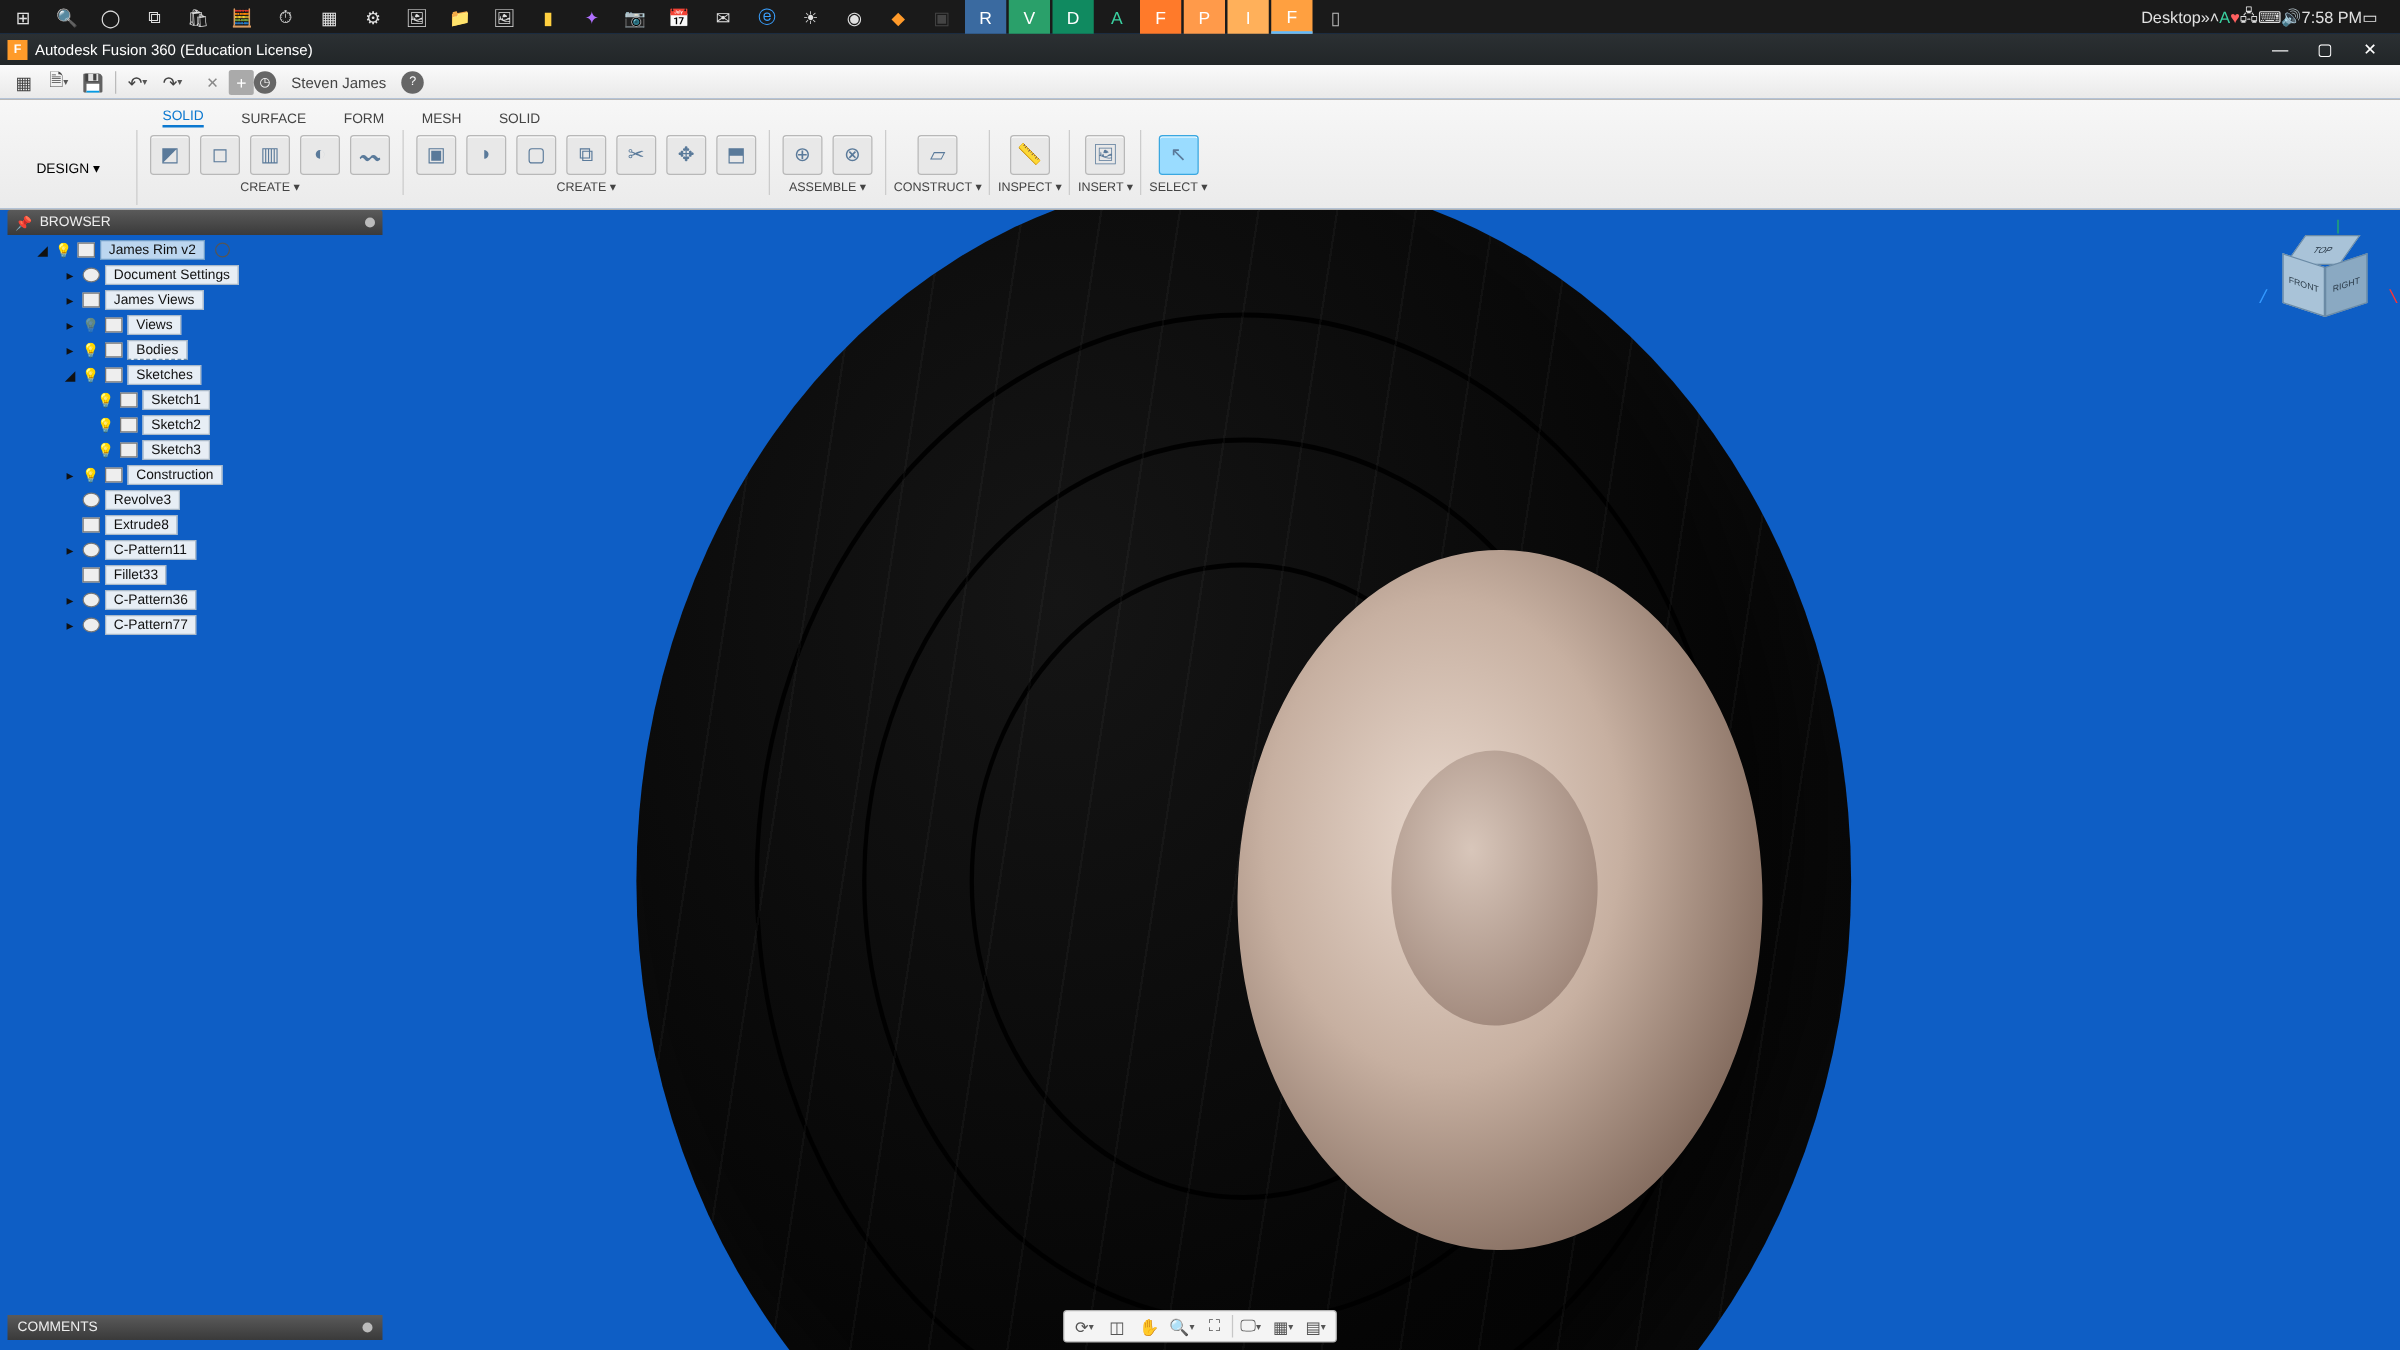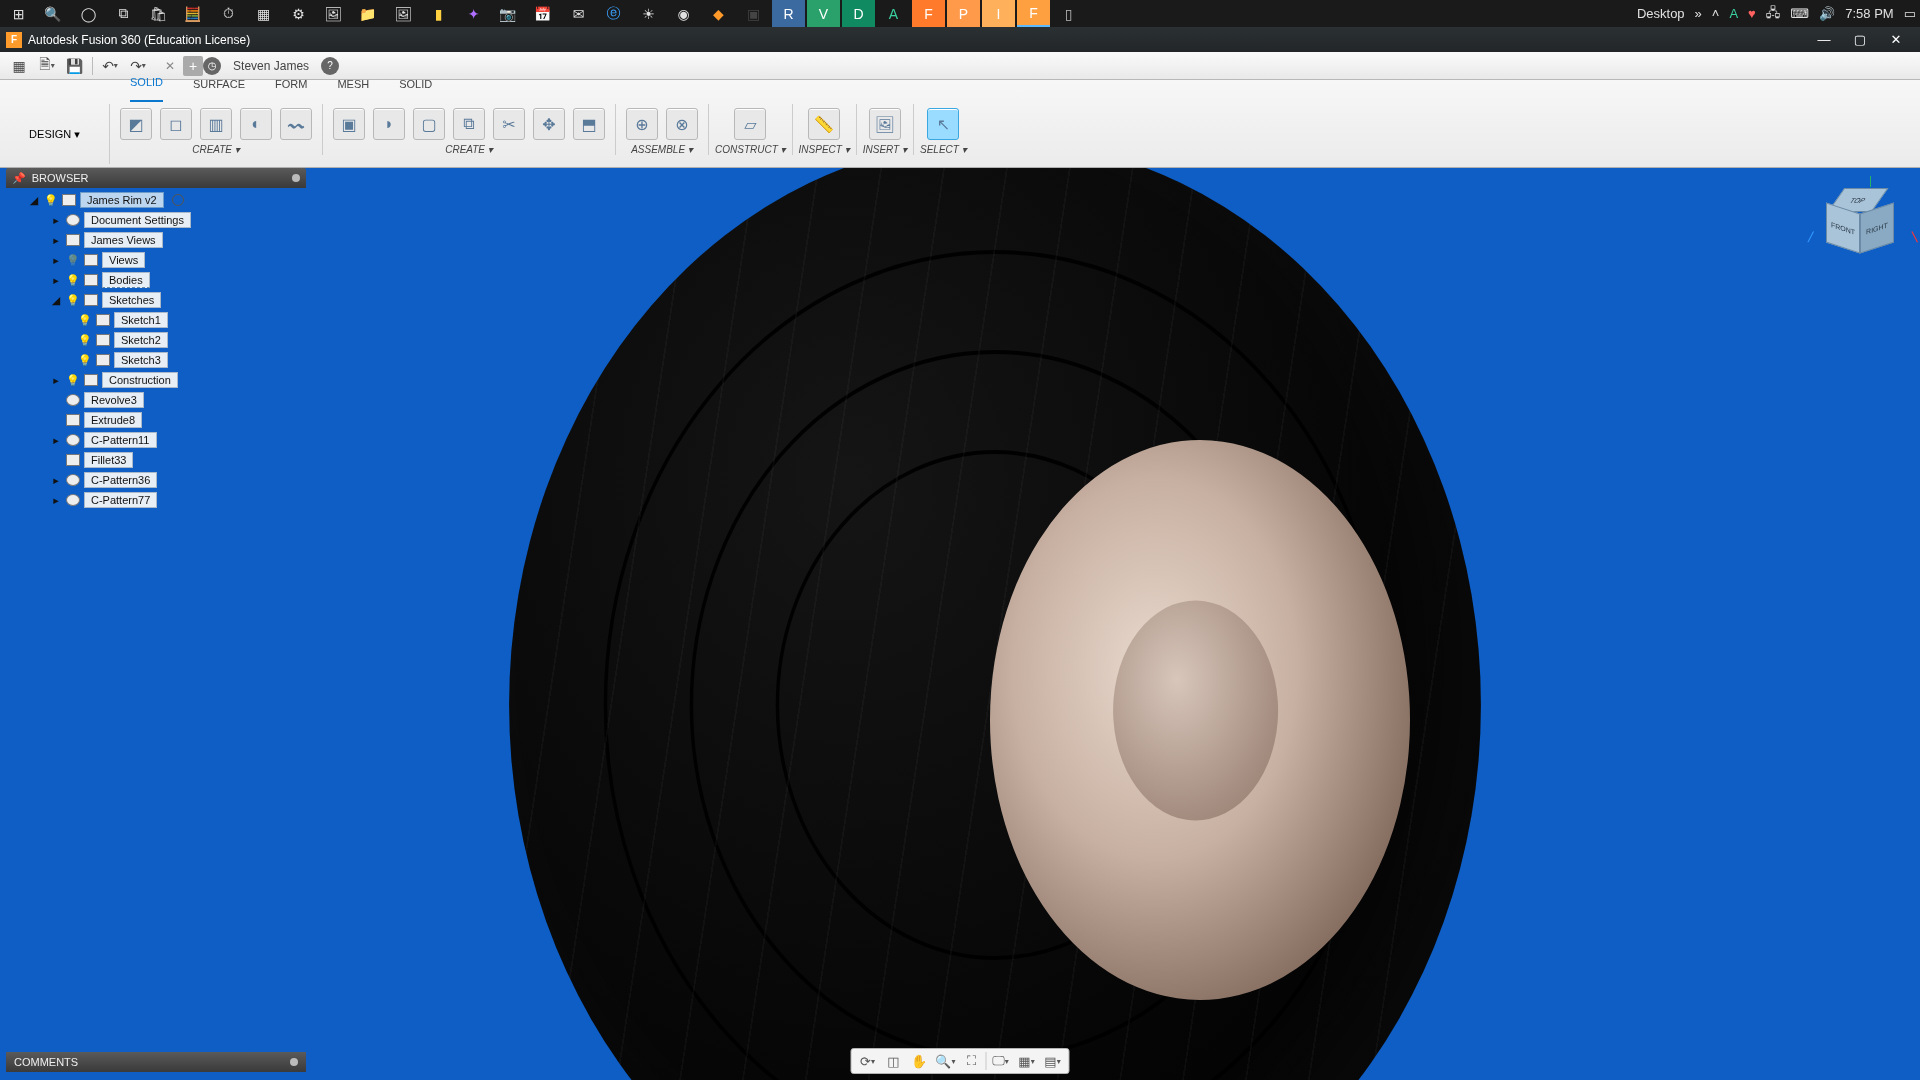--- a/index.html
+++ b/index.html
@@ -3,21 +3,21 @@
 <meta charset="utf-8">
 <style>
   * { box-sizing: border-box; margin: 0; padding: 0; font-family: "Segoe UI", Arial, sans-serif; }
   body { width: 1920px; height: 1080px; overflow: hidden; background: #0e5ec5; position: relative; }
 
   
   .win-taskbar { width: 100%; height: 27px; background: #1a1a1a; display: flex; align-items: center; color: #e0e0e0; font-size: 12px; }
   .win-left { display: flex; align-items: center; gap: 2px; padding-left: 2px; }
   .win-left .tb-icon { width: 33px; height: 27px; display: flex; align-items: center; justify-content: center; font-size: 14px; }
   .win-left .tb-icon.active { background: #3a3a3a; border-bottom: 2px solid #5ebaff; }
-  .win-right { margin-left: auto; display: flex; align-items: center; gap: 10px; padding-right: 4px; }
+  .win-right { margin-left: auto; display: flex; align-items: center; padding-right: 18px; }
   .win-right .tb-icon { font-size: 13px; }
 
   
   .fusion-title { height: 25px; background: linear-gradient(#2b3033,#222628); color: #fff; display: flex; align-items: center; font-size: 12px; padding: 0 6px; }
   .fusion-title .f-logo { width: 16px; height: 16px; background: #ff9b2a; margin-right: 6px; display:flex;align-items:center;justify-content:center;font-size:10px;color:#fff;font-weight:bold;}
   .fusion-title .win-ctrls { margin-left: auto; display: flex; }
   .fusion-title .win-ctrls span { width: 36px; text-align: center; font-size: 13px; }
 
   
   .qat-strip { height: 28px; background: linear-gradient(#fafafa,#e9e9e9); border-bottom: 1px solid #b8b8b8; display: flex; align-items: center; }
@@ -27,27 +27,27 @@
   .doc-tab { display:flex;align-items:center;gap:6px;font-size:12px;color:#333;}
   .doc-tab .cube { width:14px;height:14px;background:#888;border:1px solid #666;transform:skewY(-5deg);}
   .tab-close { color:#888;font-size:12px;margin-left:8px;}
   .tab-plus { width:20px;height:20px;background:#aaa;color:#fff;border-radius:2px;display:flex;align-items:center;justify-content:center;font-size:14px;}
   .qat-right { display:flex;align-items:center;gap:12px;padding-right:12px;font-size:12px;color:#444;}
   .qat-right .badge{width:18px;height:18px;border-radius:50%;background:#666;color:#fff;display:flex;align-items:center;justify-content:center;font-size:10px;}
 
   
   .ribbon { height: 88px; background: linear-gradient(#f7f7f7,#ebebeb); border-bottom: 1px solid #b0b0b0; }
   .ribbon-tabs { height: 22px; display: flex; gap: 30px; padding-left: 130px; align-items: flex-end; font-size: 11px; color: #444; }
-  .ribbon-tabs span { padding-bottom: 12px; }
+  .ribbon-tabs span { padding-bottom: 1px; }
   .ribbon-tabs .active { color: #0b78d0; border-bottom: 2px solid #0b78d0; }
   .ribbon-tools { height: 66px; display: flex; align-items: flex-start; }
   .design-btn { width: 110px; height: 60px; display:flex;align-items:center;justify-content:center;font-size:11px;border-right:1px solid #ccc;margin-top:2px;}
   .tool-group { display:flex;flex-direction:column;align-items:center;padding:0 6px;margin-top:2px;border-right:1px solid #ccc;}
   .tool-group .icons { display:flex;gap:8px;padding:4px 4px 0 4px;}
-  .tool-group .gname { font-size:10px;color:#444;margin-top:4px;font-style:italic;}
+  .tool-group .gname { font-size:10px;color:#444;margin-top:4px;}
   .t-ico { width:32px;height:32px;background:#e8e8e8;border:1px solid #b8b8b8;border-radius:3px;display:flex;align-items:center;justify-content:center;font-size:16px;color:#5a7a9a;box-shadow:inset 0 1px 0 #fff;}
   .t-ico.sel { background:#9adcff;border-color:#3aa7e0;}
 
   
   .canvas { position:absolute; top:168px; left:0; right:0; bottom:0; background:#0e5ec5; overflow:hidden; }
 
   
   .viewcube { position:absolute; top:18px; right:30px; width:70px; height:70px; }
   .viewcube .face { position:absolute; background:#a9c3d8; border:1px solid #6a8aa5; font-size:7px; color:#2a3a48; display:flex;align-items:center;justify-content:center; }
   .viewcube .f-top   { width:44px; height:24px; left:16px; top:2px; transform:skewX(-35deg); }

